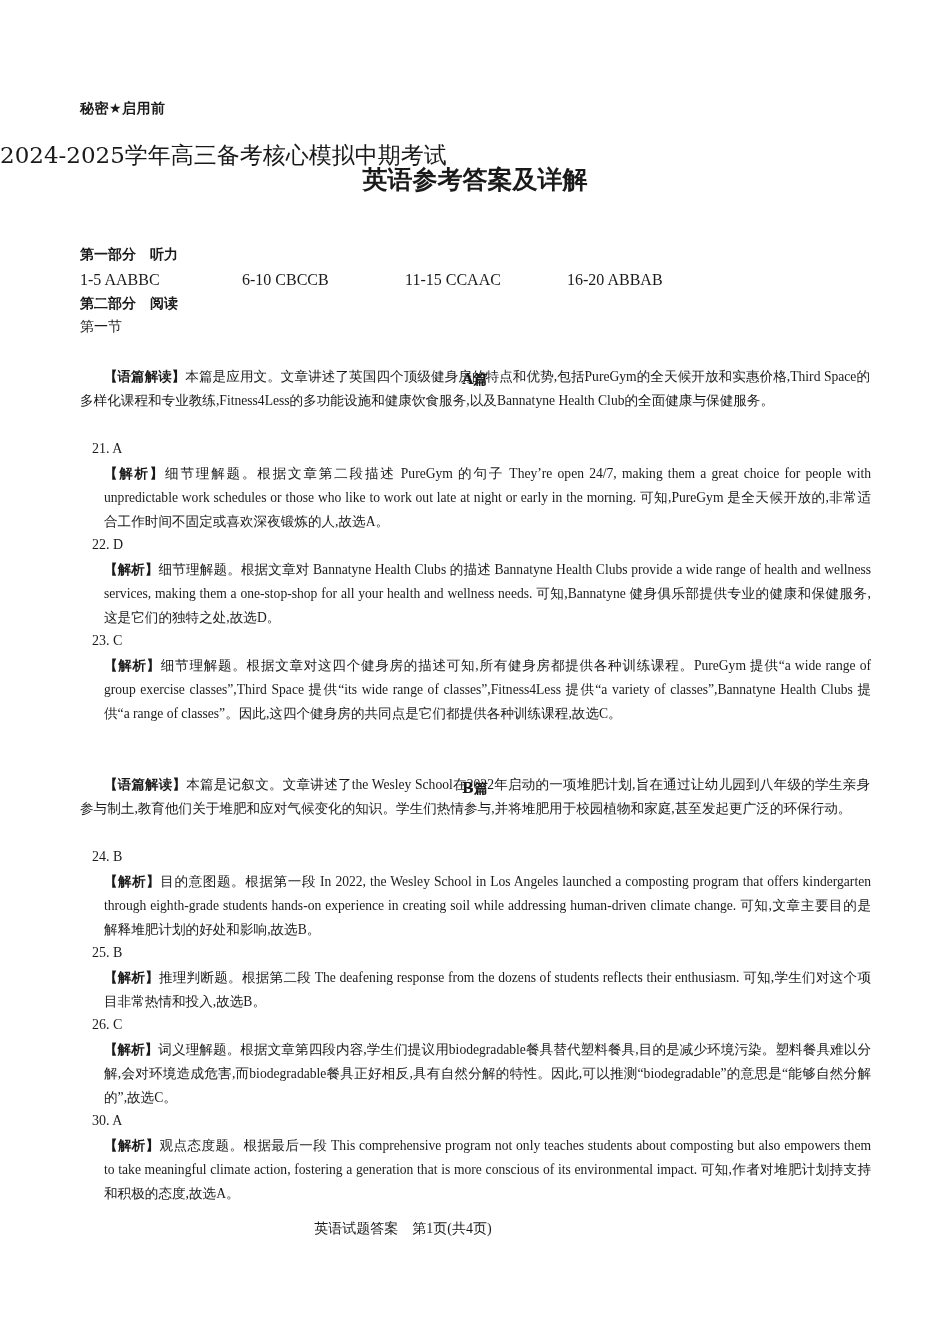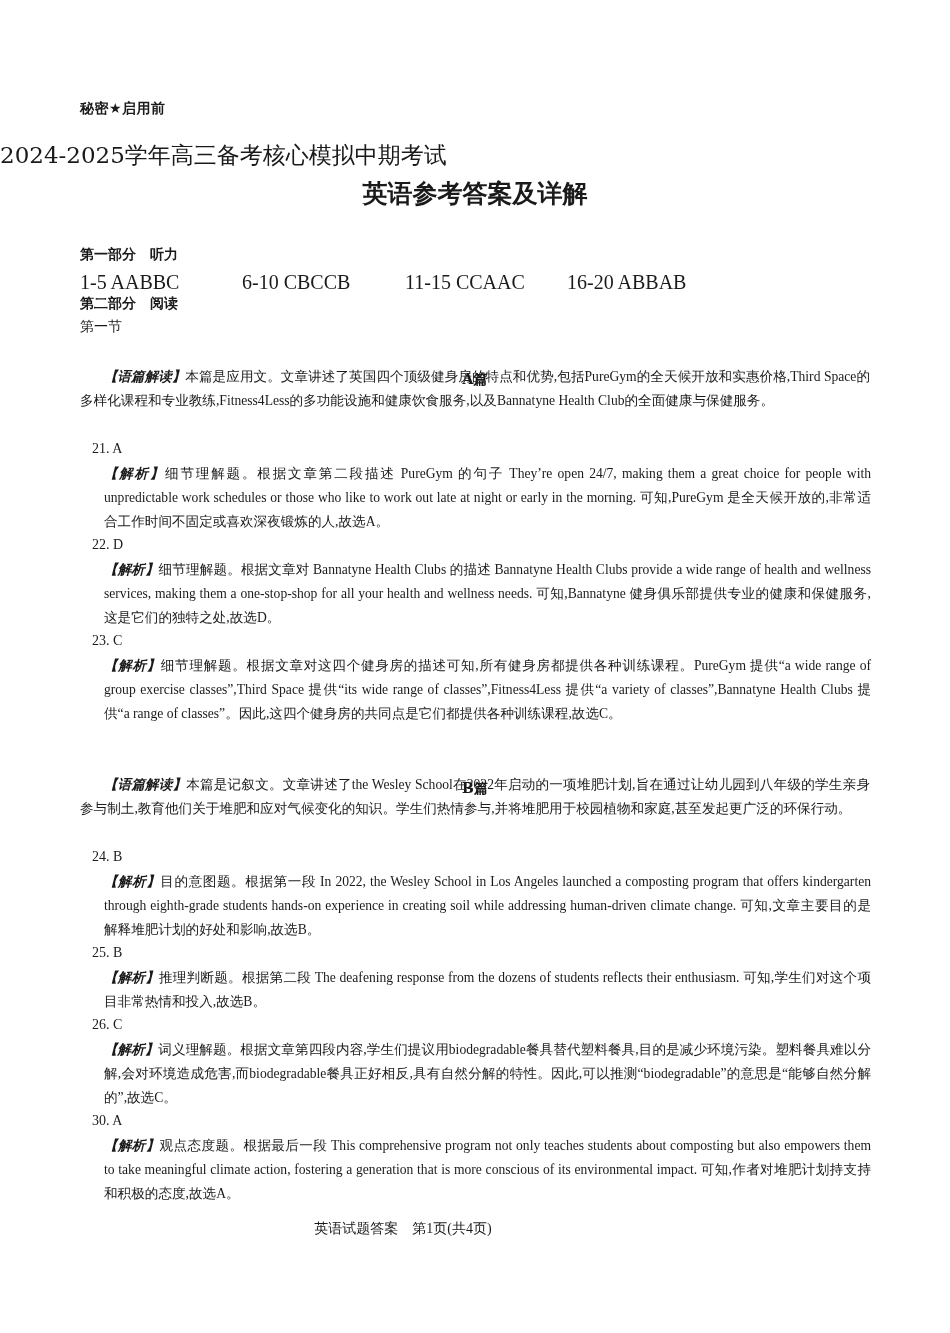--- a/index.html
+++ b/index.html
@@ -4,34 +4,34 @@
 <style>
   html, body { margin: 0; padding: 0; background: #ffffff; }
   body {
     width: 950px; height: 1333px; position: relative; overflow: hidden;
     font-family: "DejaVu Serif", "Liberation Serif", serif;
     color: #1a1a1a;
   }
   .abs { position: absolute; }
   .confidential { left: 80px; top: 100px; font-size: 14px; font-weight: bold; font-family: "DejaVu Sans", sans-serif; letter-spacing: 0.5px; }
   .title1 { left: 0; width: 950px; top: 140px; font-size: 23px; }
-  .title2 { left: 0; width: 950px; top: 177px; text-align: center; font-size: 25px; font-weight: bold; font-family: "DejaVu Sans", sans-serif; }
+  .title2 { left: 0; width: 950px; top: 163px; text-align: center; font-size: 25px; font-weight: bold; font-family: "DejaVu Sans", sans-serif; }
   .part-head { left: 80px; font-size: 14px; font-weight: bold; font-family: Liberation Mono, monospace; }
   .part-head .gap { display: inline-block; width: 14px; }
-  .answers { left: 80px; top: 271px; font-size: 20px; font-family: "Liberation Serif", serif; width: 800px; height: 20px; }
+  .answers { left: 80px; top: 271px; font-size: 16px; font-family: "Liberation Serif", serif; width: 800px; height: 20px; }
   .answers span { position: absolute; top: 0; white-space: nowrap; }
   .section-label { left: 80px; top: 318px; font-size: 14px; }
   .passage-title { left: 0; width: 950px; text-align: center; font-size: 14px; font-weight: bold; margin-top: 28px; }
   .para {
     font-size: 13.6px; line-height: 24px; text-align: justify;
     font-family: "Liberation Serif", "DejaVu Serif", serif;
   }
   .para.indent-first { left: 80px; width: 790px; text-indent: 24px; }
   .para.body { left: 104px; width: 767px; }
-  .para .tag { font-weight: bold; font-family: "DejaVu Sans", sans-serif; font-size: 13.5px; font-style: italic; }
+  .para .tag { font-weight: bold; font-family: "DejaVu Sans", sans-serif; font-size: 13.5px; }
   .qnum { left: 92px; font-size: 14px; font-family: "Liberation Serif", serif; }
   .footer { left: 0; width: 806px; top: 1220px; text-align: center; font-size: 14px; font-family: "Liberation Serif", serif; }
 </style>
 </head>
 <body>
 
 <div class="abs confidential">秘密★启用前</div>
 <div class="abs title1">2024-2025学年高三备考核心模拟中期考试</div>
 <div class="abs title2">英语参考答案及详解</div>
 

